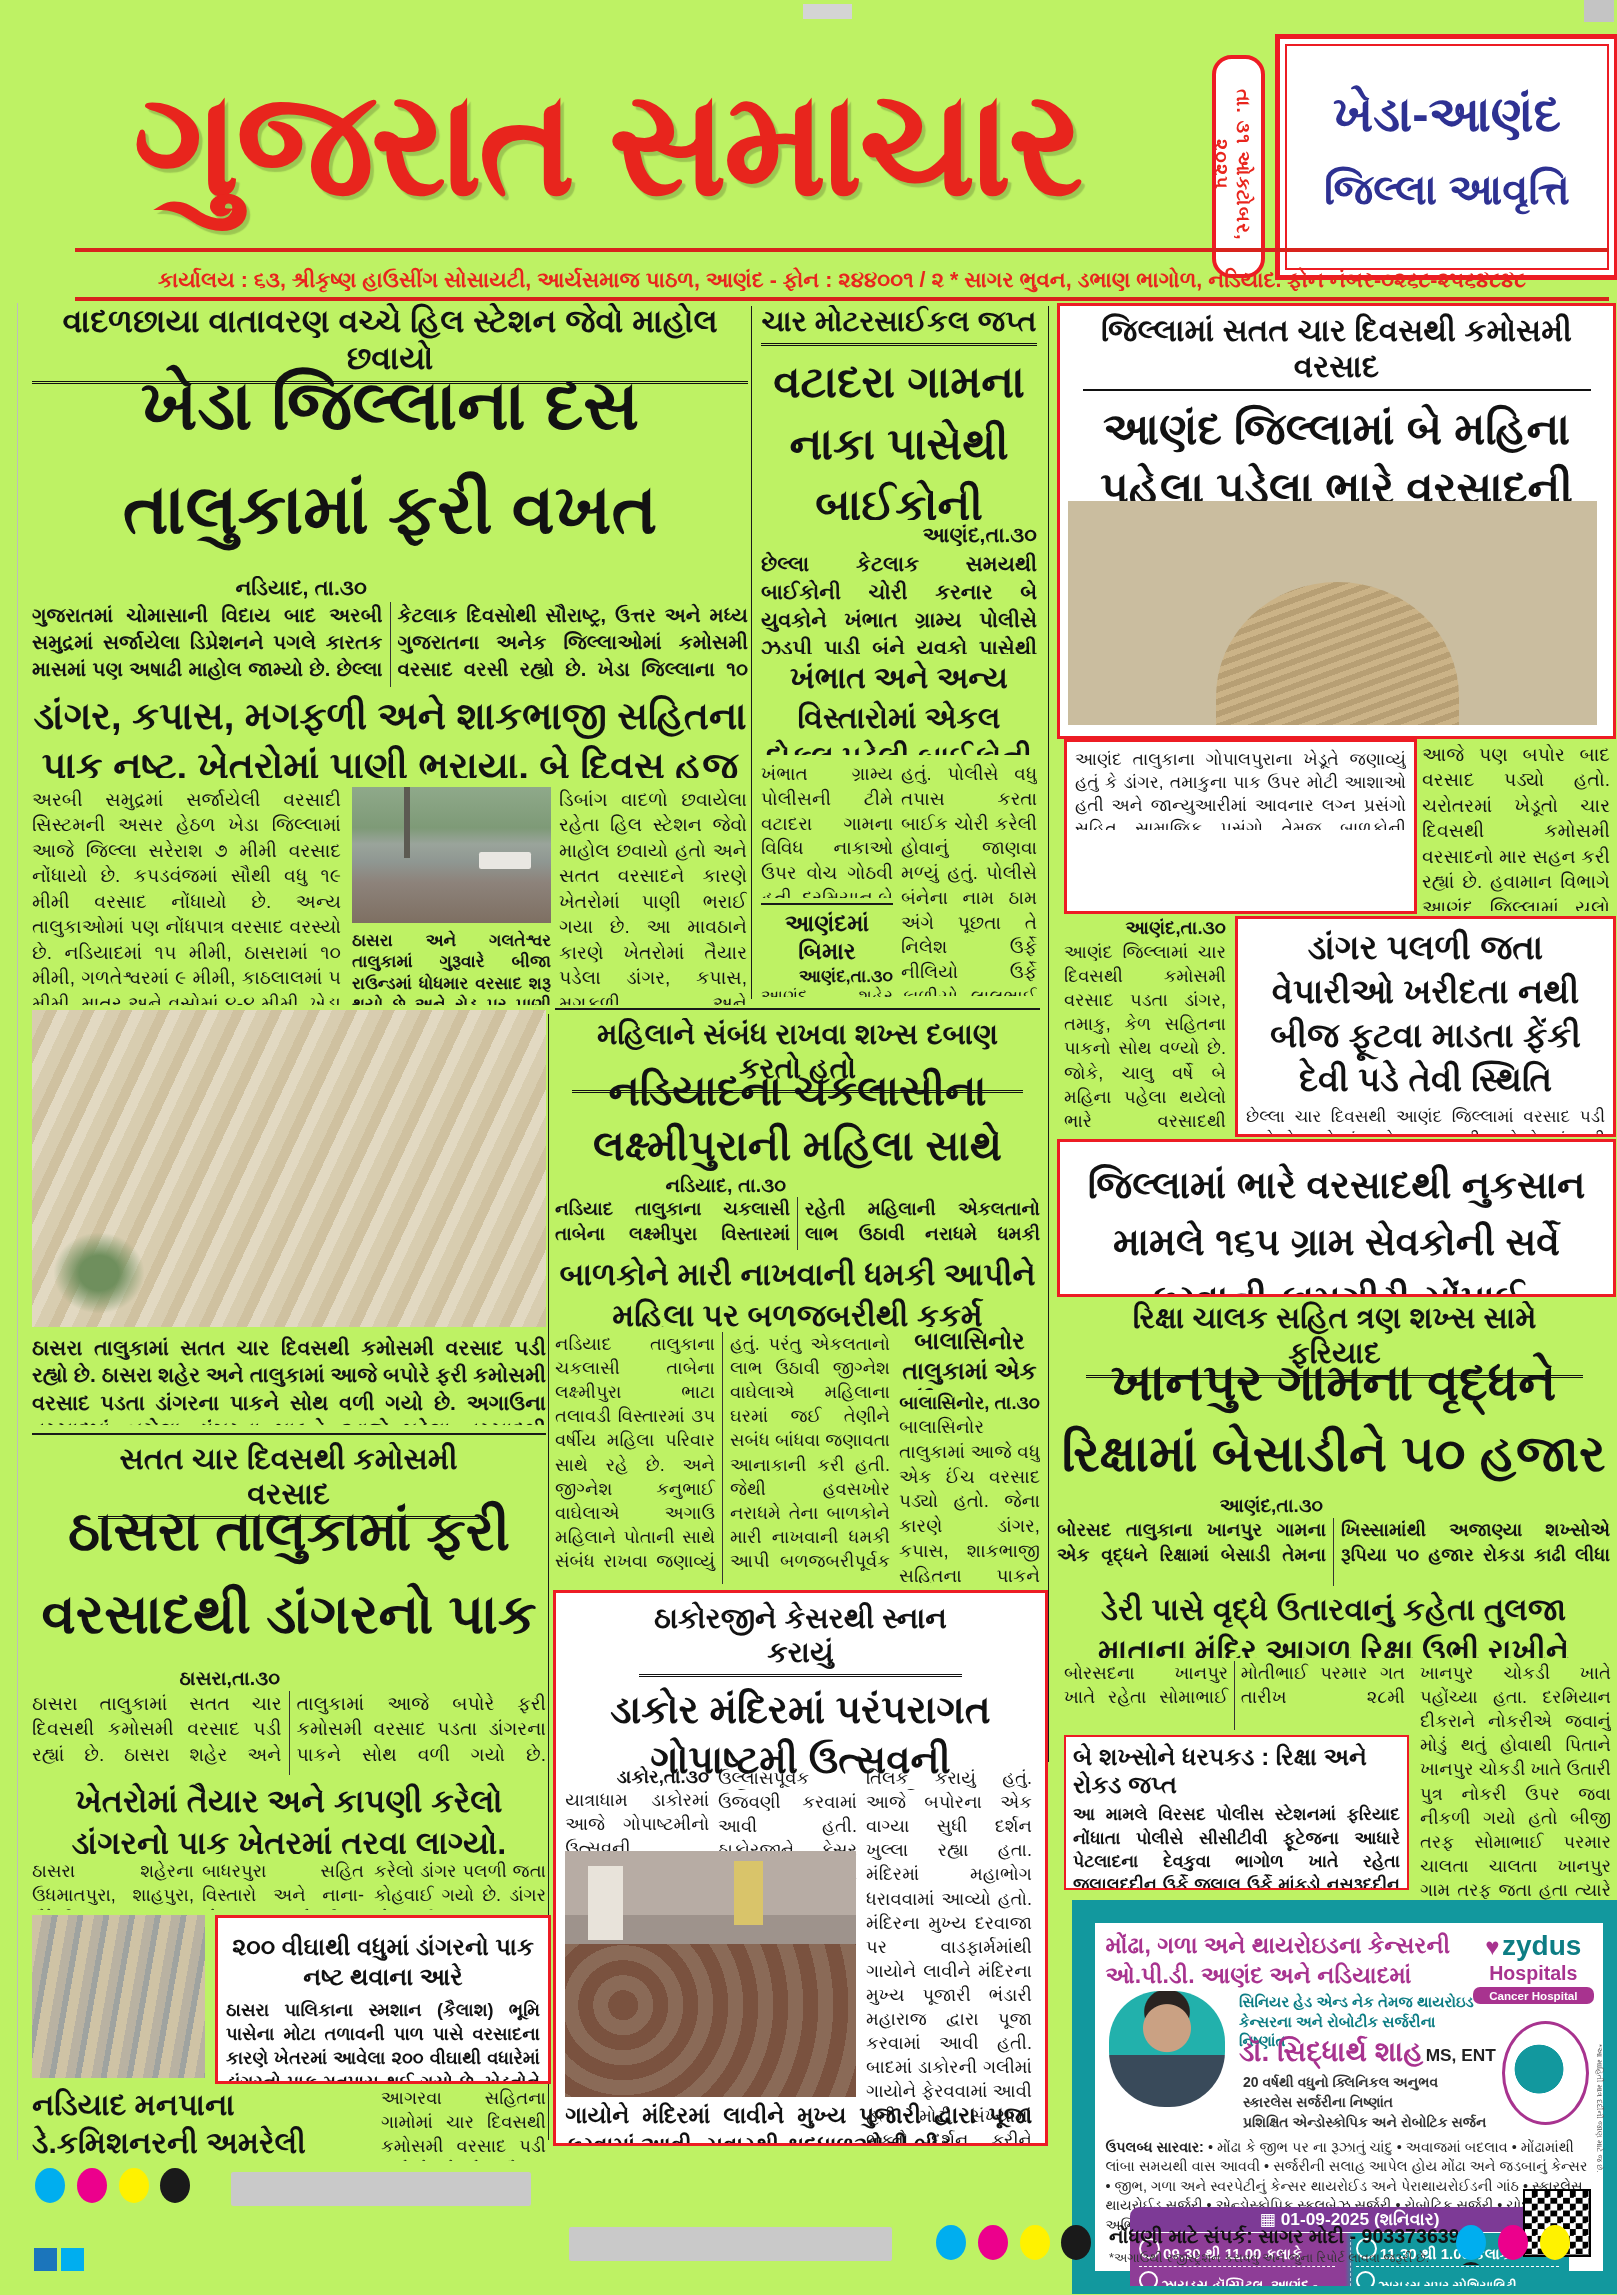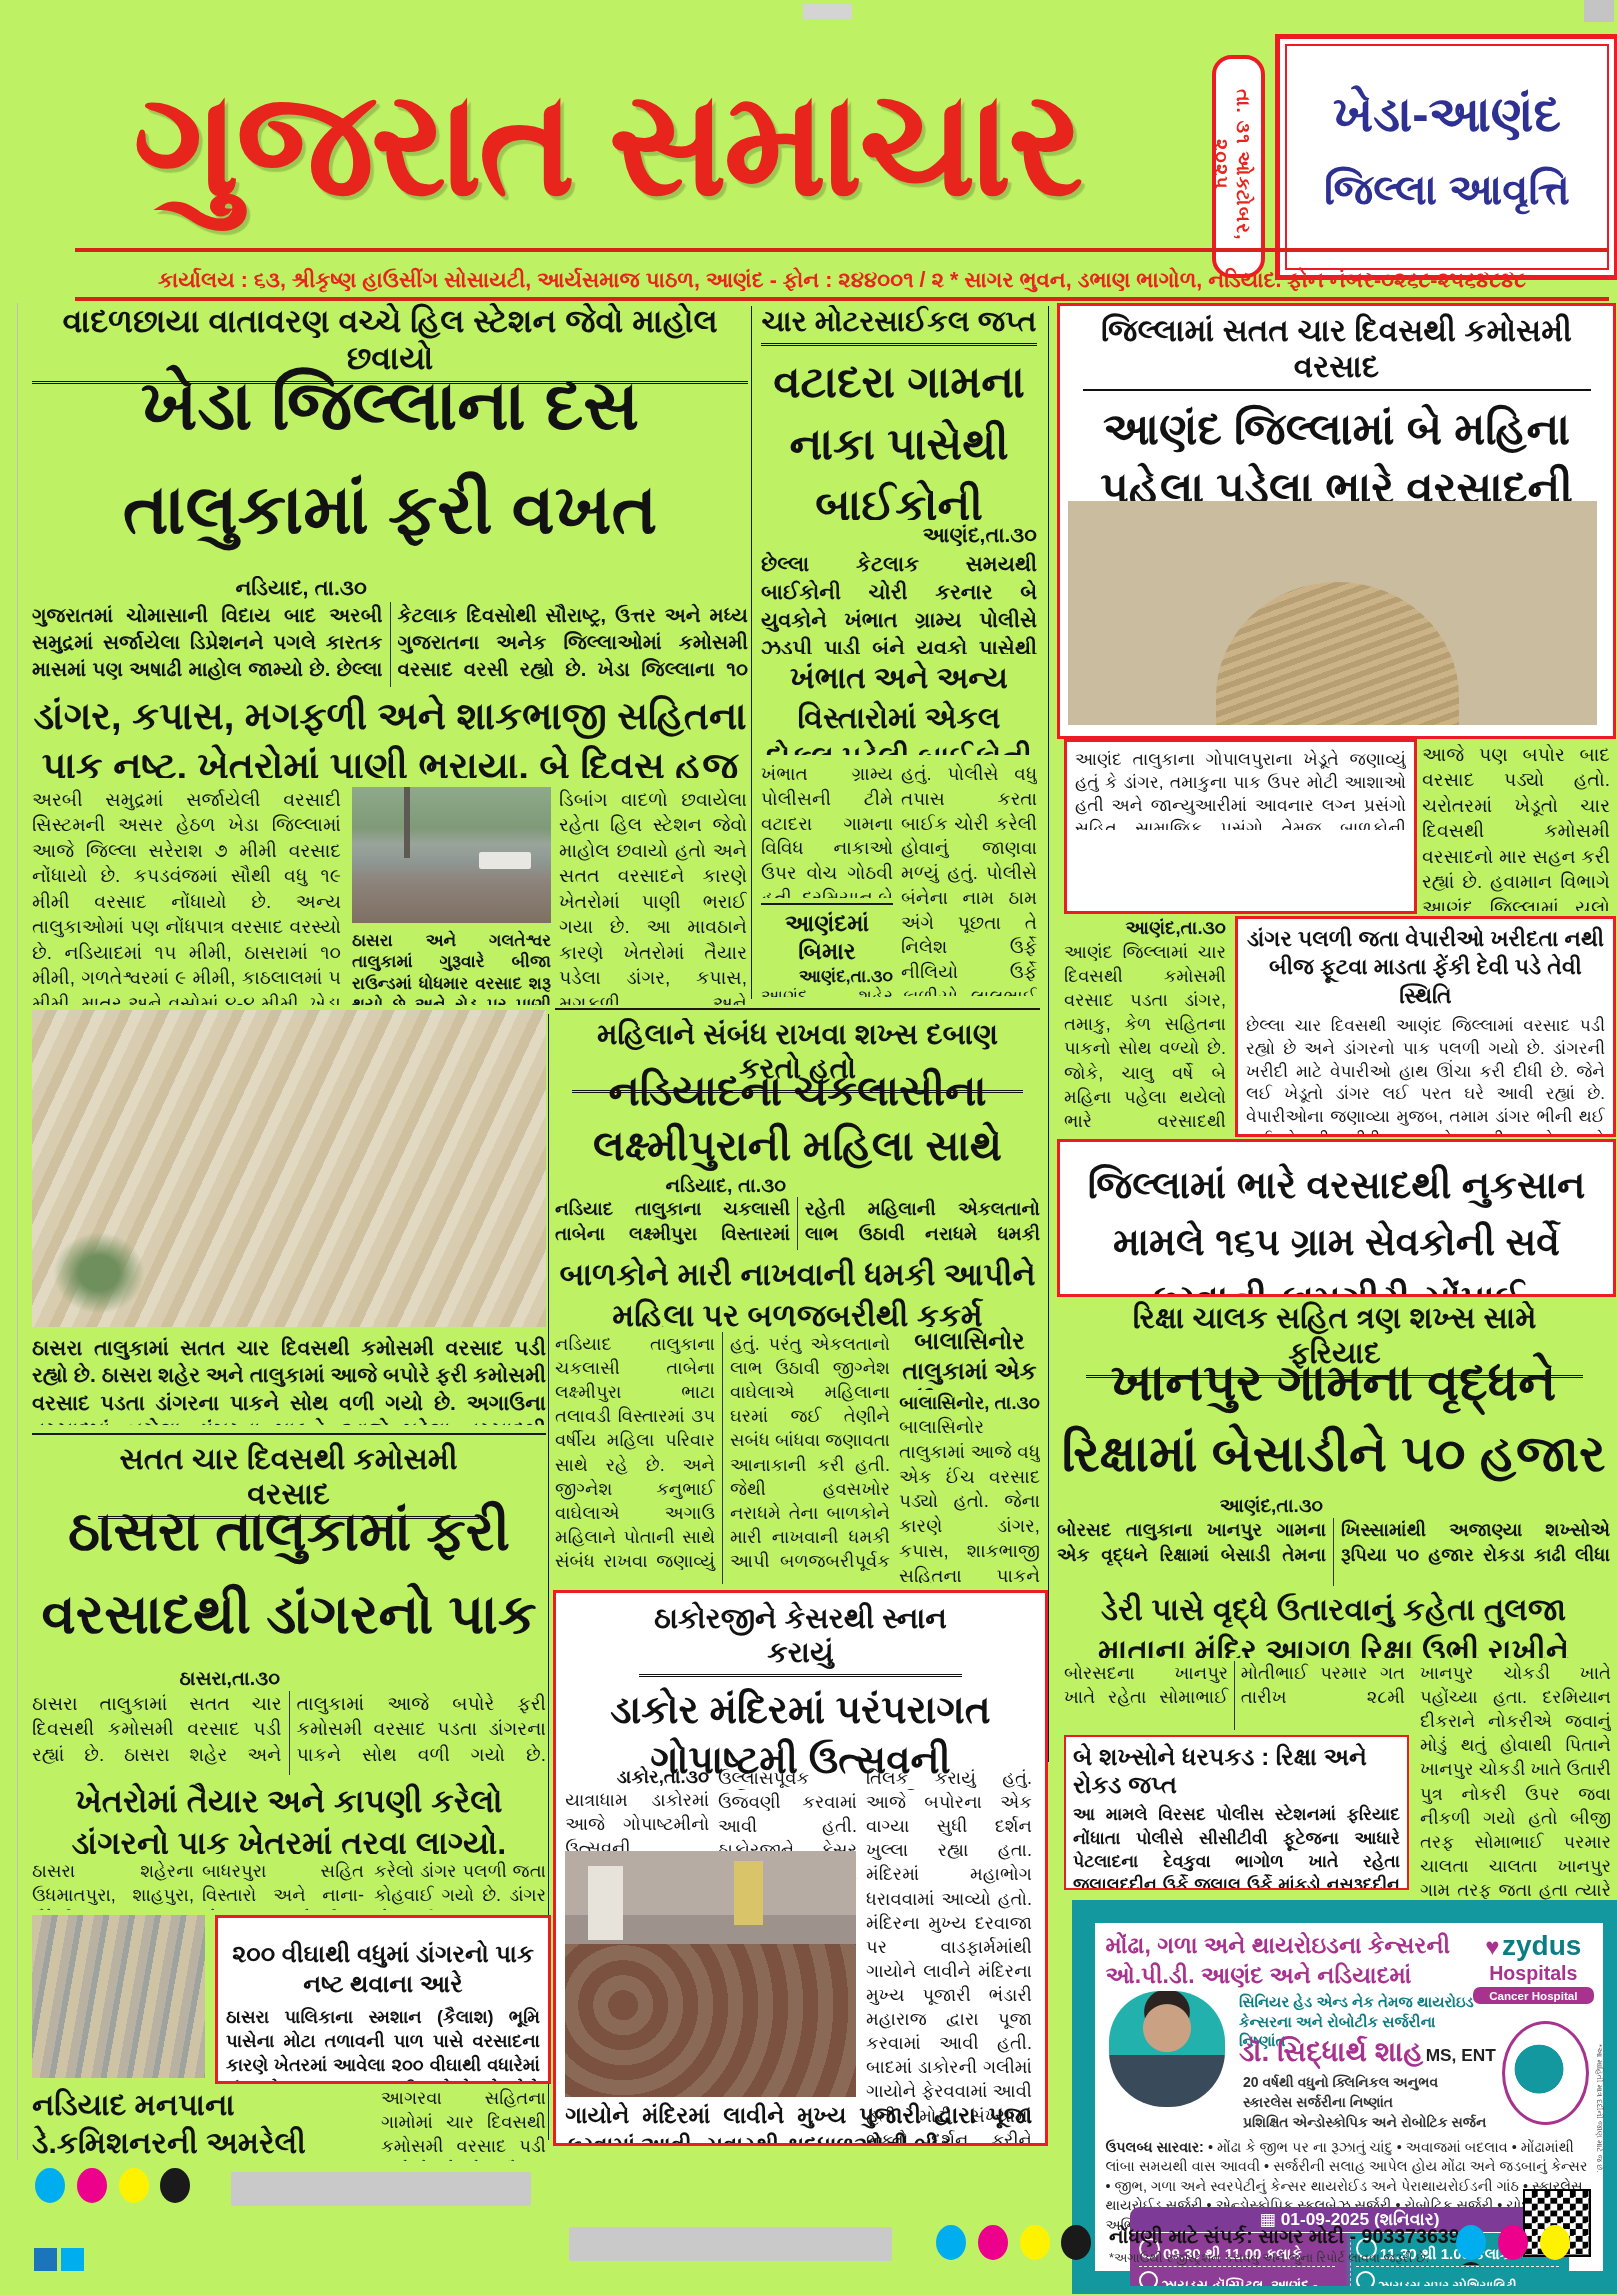--- a/index.html
+++ b/index.html
@@ -132,21 +132,21 @@
   <div class="abs sub" style="left:32px;top:1780px;width:514px;height:74px;font-size:32px;">ખેતરોમાં તૈયાર અને કાપણી કરેલો ડાંગરનો પાક ખેતરમાં તરવા લાગ્યો, કોહવાઈ જતા ખેડૂતોને આર્થિક ફટકો</div>
 
   <div class="abs body" style="left:32px;top:1859px;width:162px;height:51px;font-size:18px;">ઠાસરા શહેરના ઉધમાતપુરા, શાહપુરા, સૈઢેલીયા, જલાનગર,</div>
   <div class="abs body" style="left:202px;top:1859px;width:162px;height:51px;font-size:18px;">બાધરપુરા સહિત વિસ્તારો અને નાના-મોટા કોતરીયા, ગુમડીયા,</div>
   <div class="abs body" style="left:374px;top:1859px;width:172px;height:51px;font-size:18px;">કરેલો ડાંગર પલળી જતા કોહવાઈ ગયો છે. ડાંગર કોહવાઈ</div>
 
   <div class="abs photo" style="left:32px;top:1915px;width:173px;height:163px;
               background:repeating-linear-gradient(100deg,#cfc3a5 0 10.4px,#b9b2a2 10.4px 19.6px,#9fa3a0 19.6px 25.4px),linear-gradient(180deg,#d8d0ba,#aab0a8);"></div>
 
   <div class="abs redbox" style="left:215px;top:1915px;width:330px;height:163px;">
-    <div class="k" style="margin:21px 8px 0;font-size:24px;line-height:1.25;">૨૦૦ વીઘાથી વધુમાં ડાંગરનો પાક નષ્ટ થવાના આરે</div>
+    <div class="k" style="margin:14px 8px 0;font-size:24px;line-height:1.25;">૨૦૦ વીઘાથી વધુમાં ડાંગરનો પાક નષ્ટ થવાના આરે</div>
     <div class="body" style="margin:5.8px 8px;font-size:18px;height:92px;overflow:hidden;font-weight:bold;">ઠાસરા પાલિકાના સ્મશાન (કૈલાશ) ભૂમિ પાસેના મોટા તળાવની પાળ પાસે વરસાદના કારણે ખેતરમાં આવેલા ૨૦૦ વીઘાથી વધારેમાં ડાંગરનો પાક મૃતપાય થઈ ગયો છે. ખેડૂતોને વ્યાપક નુકસાન વેઠવાનો વારો આવ્યો છે.</div>
   </div>
 
   <div class="abs hl" style="left:32px;top:2086px;width:341px;height:76px;font-size:30px;line-height:1.25;text-align:left;">નડિયાદ મનપાના ડે.કમિશનરની અમરેલી બદલી, હવે આનંદ ઉકાણીની નિયુક્તિ</div>
 
   <div class="abs body cols2" style="left:32px;top:2164px;width:341px;height:0px;font-size:17.3px;">નડિયાદ મહાનગરપાલિકાના ડેપ્યુટી મ્યુનિસિપલ કમિશનર મહેન્દ્ર એમ. દેસાઈની બદલી કરવામાં આવી છે. તેઓ હવે અમરેલી જિલ્લામાં ડેપ્યુટી ઈલેક્શન ઓફિસર તરીકે નિમણૂંક અપાઈ છે. હવે તેમના સ્થાને મૂળ અમદાવાદના અને અમરેલીમાં ડેપ્યુટી ઈલેક્શન ઓફીસર તરીકે ફરજ બજાવતા આનંદ ઉકાણીને નડિયાદ મહાનગરપાલિકાના ડેપ્યુટી કમિશનર નિયુક્ત કરાયા છે. સરકારની આ બદલીના આદેશમાં પ્રથમ વખત રચાયેલી નડિયાદ મનપાના પ્રથમ ડે. કમિશનર બનેલા અને ૧૦ મહિનાના ટૂંકા કાર્યકાળમાં વારંવાર વિવાદમાં સપડાયેલા મહેન્દ્ર દેસાઈની બદલી કરી દેવામાં આવી છે. નડિયાદ મનપામાં હવે આનંદ ઉકાણી મહત્વપૂર્ણ જવાબદારી સંભાળનાર છે. તેઓ મૂળ અમદાવાદના છે આનંદ ઉકાણીએ નડિયાદ ડીડીઆઈટી કોલેજમાંથી આઈ.ટી.નો અભ્યાસ કર્યો છે.</div>
 
   <div class="abs body" style="left:381px;top:2086px;width:165px;height:75px;font-size:18px;">આગરવા સહિતના ગામોમાં ચાર દિવસથી કમોસમી વરસાદ પડી રહ્યો છે. ખેતરોમાં તૈયાર અને કાપણી</div>
 
   <div class="abs redbox" style="left:1057px;top:303px;width:553px;height:430px;">
@@ -160,21 +160,21 @@
 
   <div class="abs redbox" style="left:1064px;top:739px;width:347px;height:169px;">
     <div class="body" style="margin:5.8px 8px;font-size:17.3px;height:82px;overflow:hidden;">આણંદ તાલુકાના ગોપાલપુરાના ખેડૂતે જણાવ્યું હતું કે ડાંગર, તમાકુના પાક ઉપર મોટી આશાઓ હતી અને જાન્યુઆરીમાં આવનાર લગ્ન પ્રસંગો સહિત સામાજિક પ્રસંગો તેમજ બાળકોની શૈક્ષણિક ફી ની ચુકવણી વગેરેનું આયોજન કર્યું હતું. હવે તમામ પાક નિષ્ફળ જતો આવનાર વર્ષમાં વ્યાજ ભોગવીને પણ પ્રસંગોની ઉજવણી કરવી પડે તેવી સ્થિતિ સર્જાય છે.</div>
   </div>
   <div class="abs body" style="left:1422px;top:742px;width:188px;height:169px;font-size:19px;">આજે પણ બપોર બાદ વરસાદ પડ્યો હતો. ચરોતરમાં ખેડૂતો ચાર દિવસથી કમોસમી વરસાદનો માર સહન કરી રહ્યાં છે. હવામાન વિભાગે આણંદ જિલ્લામાં યલો એલર્ટ આપ્યું છે. વરસાદના કારણે ખરીફ પાકને વ્યાપક નુકસાન થયું (અનુસંધાન બીજે પાને)</div>
 
   <div class="abs dt" style="left:1064px;top:917px;width:162px;font-size:18.5px;">આણંદ,તા.૩૦</div>
   <div class="abs body" style="left:1064px;top:940px;width:162px;height:191px;font-size:18px;">આણંદ જિલ્લામાં ચાર દિવસથી કમોસમી વરસાદ પડતા ડાંગર, તમાકુ, કેળ સહિતના પાકનો સોથ વળ્યો છે. જોકે, ચાલુ વર્ષે બે મહિના પહેલા થયેલો ભારે વરસાદથી નુકસાન મામલે સર્વે બાદ સરકારને અહેવાલ મોકલાયો છે. પરંતુ હજૂ સુધી વળતર ચૂકવાયું નથી. હાલમાં વરસાદથી નુકસાની મામલે વળતર ચૂકવાશે કે નહીં તેને લઈ સવાલો સર્જાયા છે. જયારે</div>
 
   <div class="abs redbox" style="left:1235px;top:916px;width:375px;height:215px;">
-    <div class="k" style="margin:5.8px 8px 0;font-size:22px;line-height:1.3;">ડાંગર પલળી જતા વેપારીઓ ખરીદતા નથી બીજ ફૂટવા માડતા ફેંકી દેવી પડે તેવી સ્થિતિ</div>
+    <div class="k" style="margin:5.8px 8px 0;font-size:34px;line-height:1.3;">ડાંગર પલળી જતા વેપારીઓ ખરીદતા નથી બીજ ફૂટવા માડતા ફેંકી દેવી પડે તેવી સ્થિતિ</div>
     <div class="body" style="margin:4.6px 8px;font-size:17px;height:133px;overflow:hidden;">છેલ્લા ચાર દિવસથી આણંદ જિલ્લામાં વરસાદ પડી રહ્યો છે અને ડાંગરનો પાક પલળી ગયો છે. ડાંગરની ખરીદી માટે વેપારીઓ હાથ ઊંચા કરી દીધી છે. જેને લઈ ખેડૂતો ડાંગર લઈ પરત ઘરે આવી રહ્યાં છે. વેપારીઓના જણાવ્યા મુજબ, તમામ ડાંગર ભીની થઈ ગઈ હોવાથી ખરીદી શકાય તેમ નથી. આવો જથ્થો લેનાર જ કોઈ નથી. ખેડૂતો કહી રહ્યાં છે કે, હવે વેપારીઓ ડાંગર લેતા નથી. હવે ભીની ડાંગર લઈ ઘરે લઈ જઈશું. આ વરસાદી માહોલમાં કેવી રીતે સુકવીશું. ડાંગરના બીજ અંકુરણ થઈને ફૂટવા માંડતી હોવાથી ફેંકી દેવી પડે તેવી સ્થિતિ ઉભી થઈ છે.</div>
   </div>
 
   <div class="abs redbox" style="left:1057px;top:1139px;width:553px;height:152px;">
     <div class="hl" style="margin:15px 10.4px 0;font-size:38px;line-height:1.5;">જિલ્લામાં ભારે વરસાદથી નુકસાન મામલે ૧૬૫ ગ્રામ સેવકોની સર્વે કરવાની કામગીરી સોંપાઈ</div>
   </div>
 
   <div class="abs kick" style="left:1086px;top:1301px;width:497px;font-size:30px;">રિક્ષા ચાલક સહિત ત્રણ શખ્સ સામે ફરિયાદ</div>
   <div class="abs hl" style="left:1057px;top:1347px;width:553px;height:146px;font-size:51px;line-height:1.4;">ખાનપુર ગામના વૃદ્ધને રિક્ષામાં બેસાડીને ૫૦ હજાર પડાવી લીધા</div>
   <div class="abs dt" style="left:1057px;top:1495px;width:266px;font-size:19px;">આણંદ,તા.૩૦</div>

